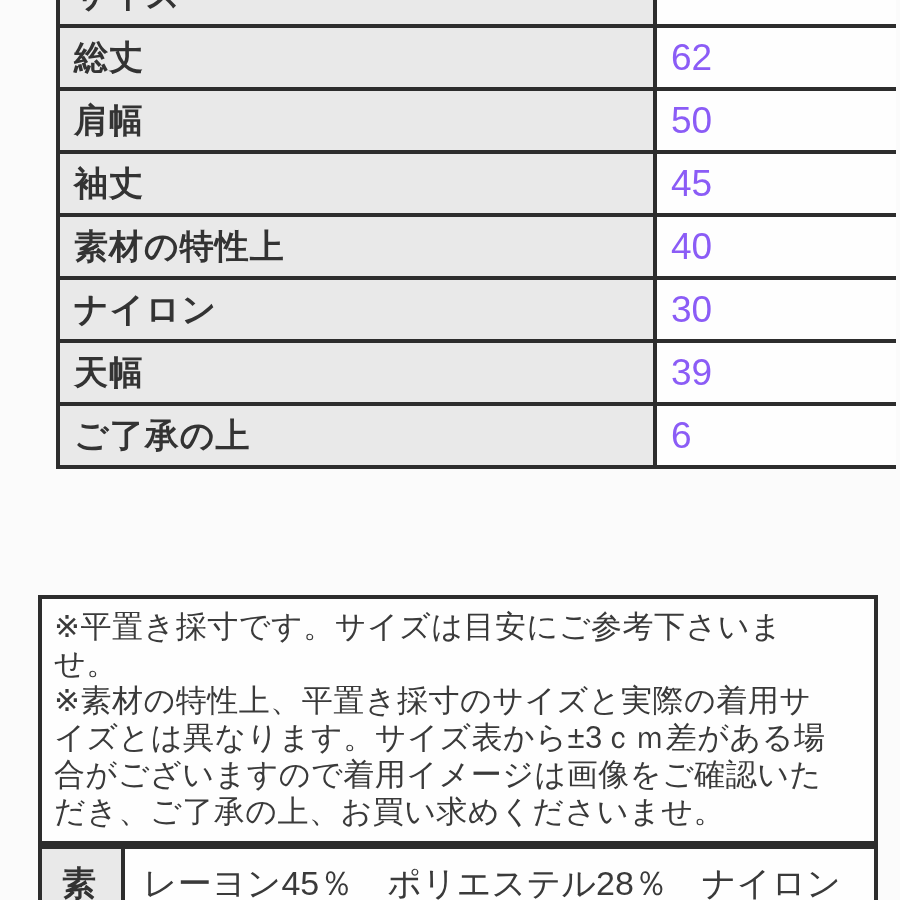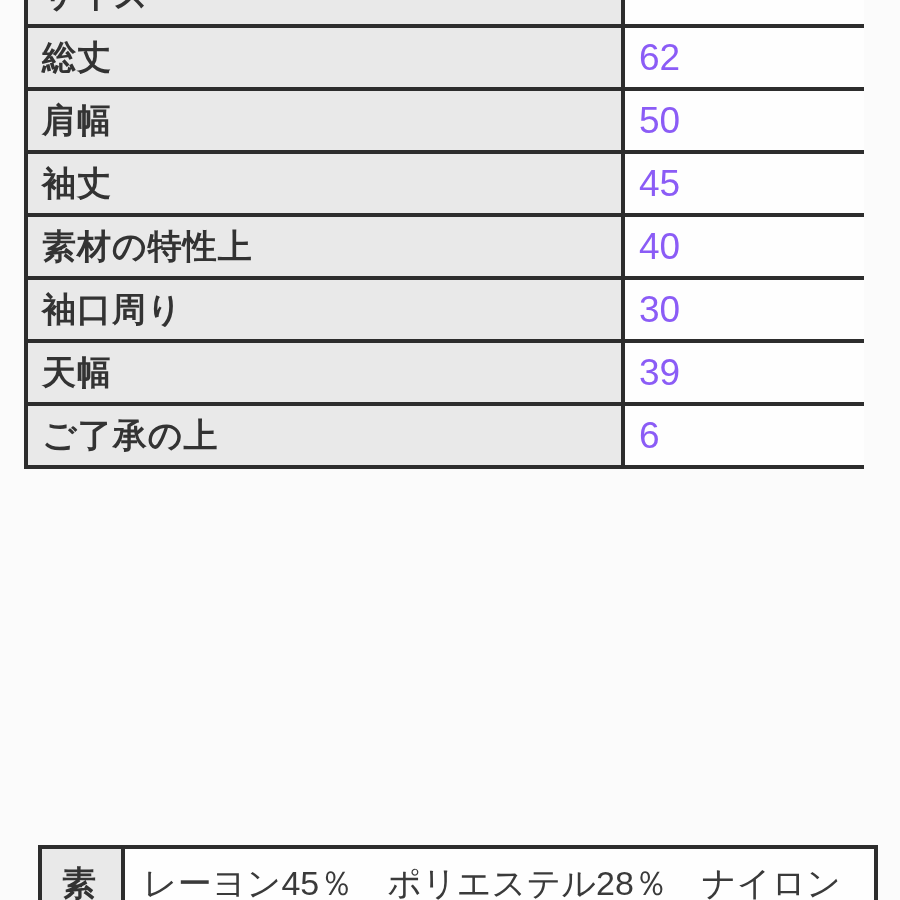--- a/index.html
+++ b/index.html
@@ -13,21 +13,21 @@
   .screen {
     position: relative;
     width: 900px; height: 900px;
     overflow: hidden;
     background: #fbfbfb;
   }
 
   
   .size-table-wrap {
     position: absolute;
-    left: 24px; top: 0;
+    left: 56px; top: 0;
     width: 840px; height: 595px;
     overflow: hidden;
   }
   table.size-table {
     border-collapse: collapse;
     width: 840px;
     margin-top: -39px;
     table-layout: fixed;
   }
   table.size-table td {
@@ -131,37 +131,51 @@
             <td class="label-cell">袖丈</td>
             <td class="value-cell">45</td>
           </tr>
 
           <tr>
             <td class="label-cell">素材の特性上</td>
             <td class="value-cell">40</td>
           </tr>
 
           <tr>
-            <td class="label-cell">袖口周り</td>
+            <td class="label-cell">ナイロン</td>
             <td class="value-cell">30</td>
           </tr>
 
 
           <tr>
             <td class="label-cell">天幅</td>
             <td class="value-cell">39</td>
           </tr>
 
           <tr>
             <td class="label-cell">ご了承の上</td>
             <td class="value-cell">6</td>
           </tr>
         </tbody>
     </table>
   </div>
 
+  <div class="notes-box">
+
+      <div class="note-line">※平置き採寸です。サイズは目安にご参考下さいま</div>
+
+      <div class="note-line">せ。</div>
+
+      <div class="note-line">※素材の特性上、平置き採寸のサイズと実際の着用サ</div>
+
+      <div class="note-line">イズとは異なります。サイズ表から±3ｃｍ差がある場</div>
+
+      <div class="note-line">合がございますので着用イメージは画像をご確認いた</div>
+
+      <div class="note-line">だき、ご了承の上、お買い求めくださいませ。</div>
+    </div>
 
   <div class="material-row">
     <div class="material-label-cell">素</div>
     <div class="material-value-cell">レーヨン45％　ポリエステル28％　ナイロン</div>
   </div>
 
 </div>
 
 </body></html>

